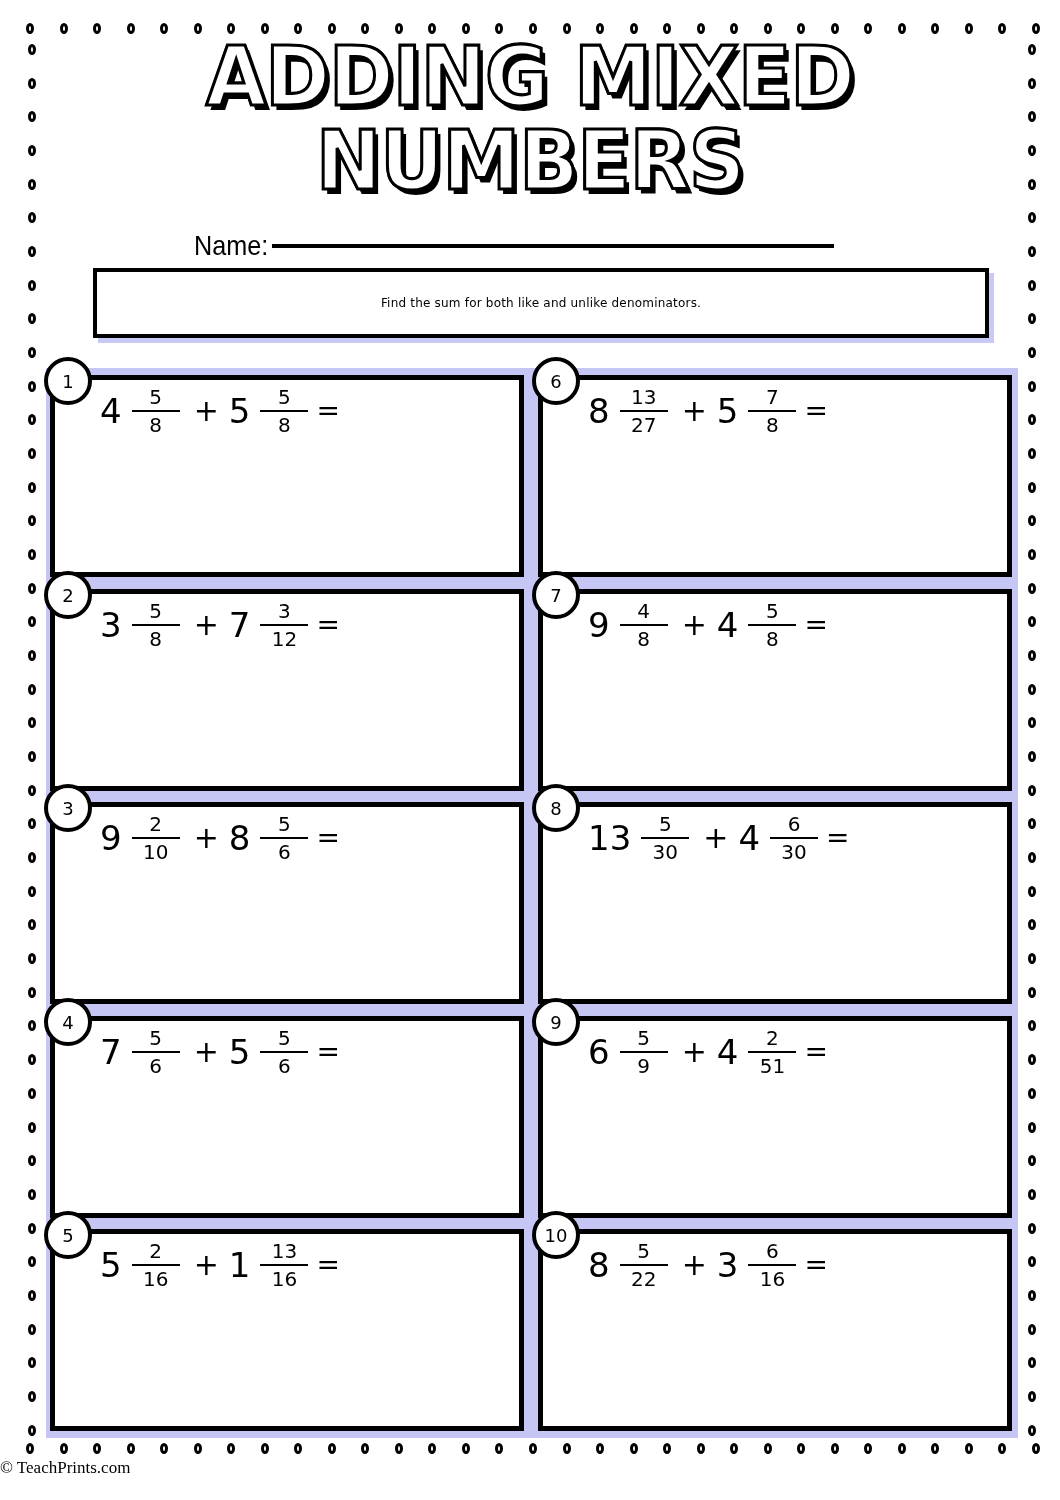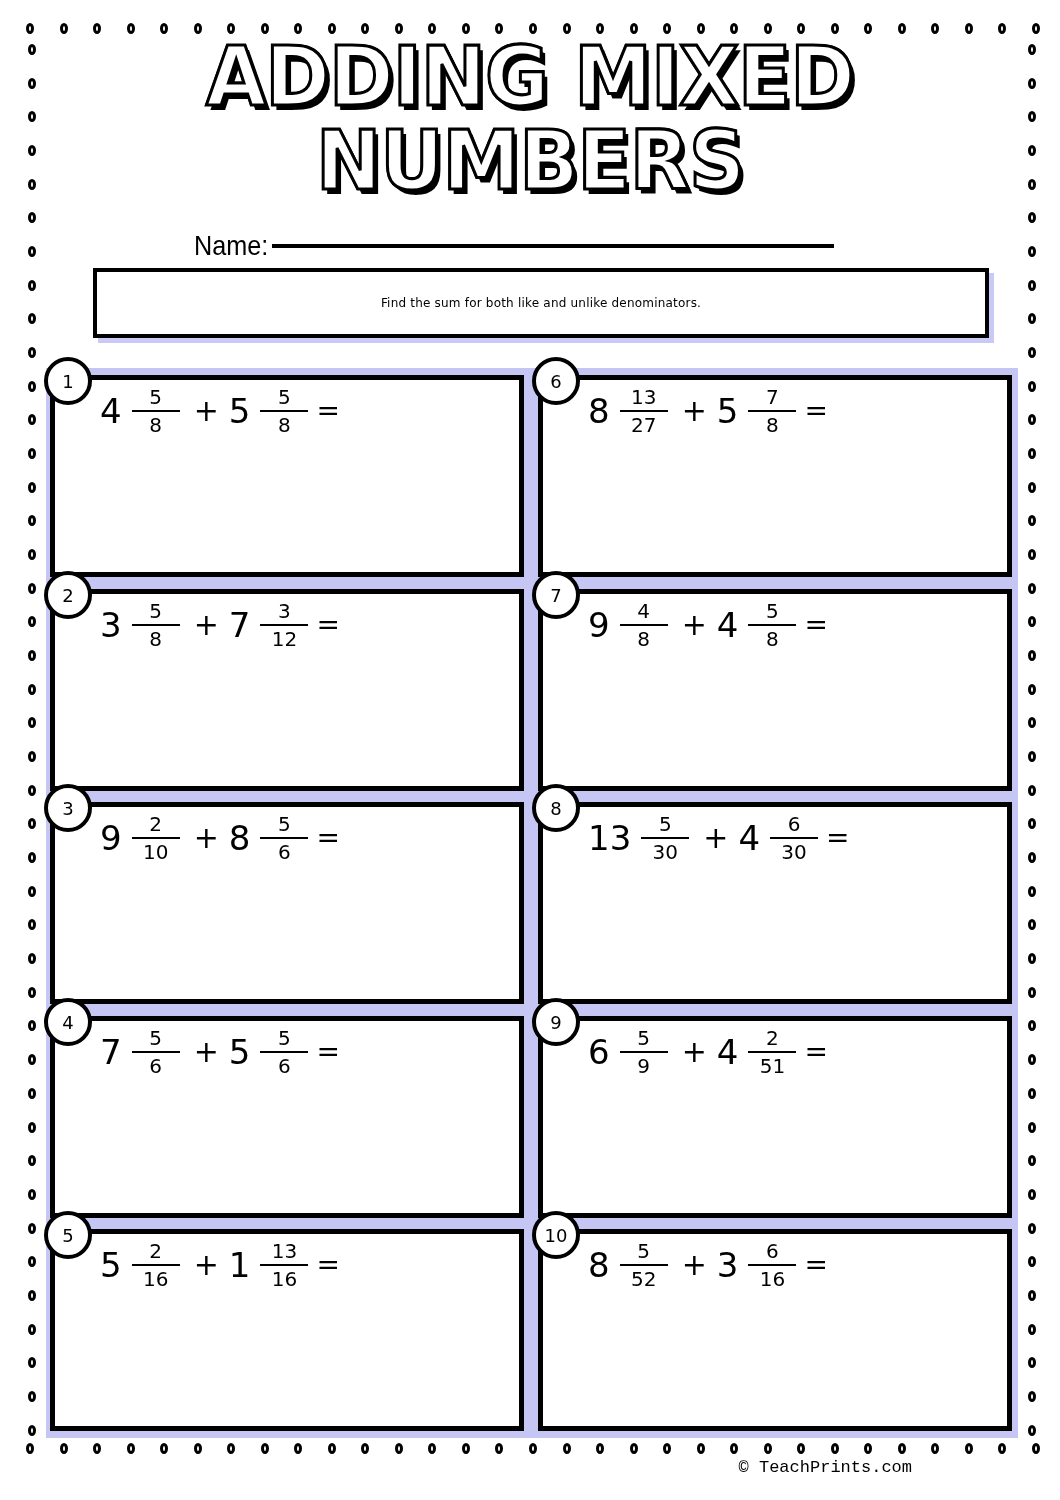--- a/index.html
+++ b/index.html
@@ -37,22 +37,22 @@
       background: #fff; display: flex; align-items: center; justify-content: center;
       font-family: "DejaVu Sans", sans-serif; font-size: 18px; z-index: 2; }
     .expr { position: absolute; display: flex; align-items: center; font-family: "DejaVu Sans", sans-serif; z-index: 3; }
     .whole { font-size: 34px; line-height: 1; margin-right: 6px; }
     .frac { display: inline-flex; flex-direction: column; align-items: center; font-size: 20px; line-height: 1; margin: 0 4px; }
     .frac .n { padding: 0 8px 3px; }
     .frac .d { padding: 3px 8px 0; border-top: 2px solid #000; min-width: 48px; text-align: center; }
     .op { font-size: 30px; margin: 0 10px; line-height: 1; }
     .eq { font-size: 28px; margin-left: 4px; line-height: 1; }
 
-    .footer { position: absolute; left: 0; top: 1458px; width: 912px; text-align: right;
-      font-family: Liberation Mono, monospace; font-size: 17px; }
+    .footer { position: absolute; left: 0; top: 1458px; width: 912px; text-align: left;
+      font-family: Liberation Serif, serif; font-size: 17px; }
   </style>
 </head>
 <body>
 
 <div class="dot-row" style="top:22px;" id="dots-top">
     <div class="dot"></div>
     <div class="dot"></div>
     <div class="dot"></div>
     <div class="dot"></div>
     <div class="dot"></div>
@@ -363,21 +363,21 @@
         <span class="d">51</span>
       </span>
       <span class="eq">=</span>
     </div>
     <div class="box" style="left: 538px; top: 1229px;"></div>
     <div class="num" style="left: 532px; top: 1211px;">10</div>
     <div class="expr" style="left: 588px; top: 1241px;">
       <span class="whole">8</span>
       <span class="frac">
         <span class="n">5</span>
-        <span class="d">52</span>
+        <span class="d">22</span>
       </span>
       <span class="op">+</span>
       <span class="whole">3</span>
       <span class="frac">
         <span class="n">6</span>
         <span class="d">16</span>
       </span>
       <span class="eq">=</span>
     </div>
   </div>

